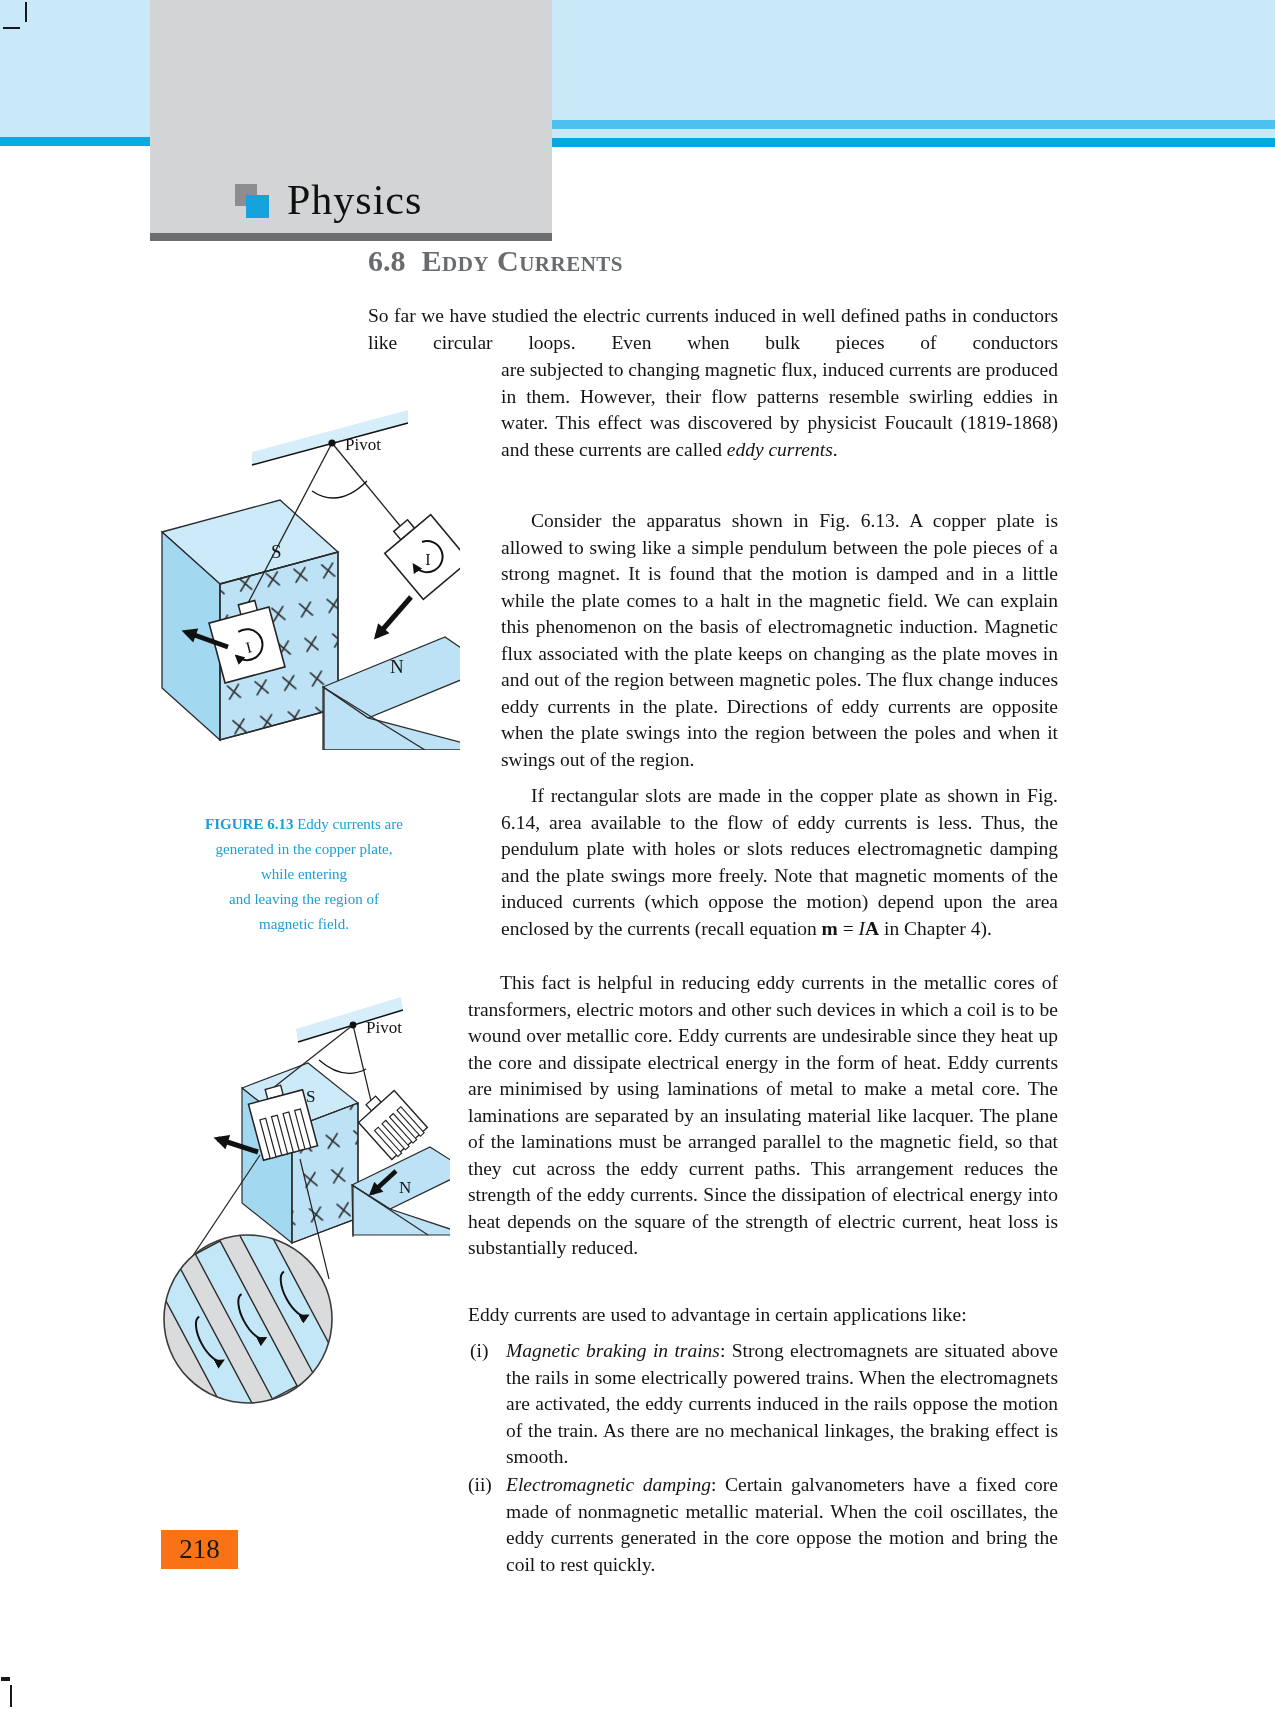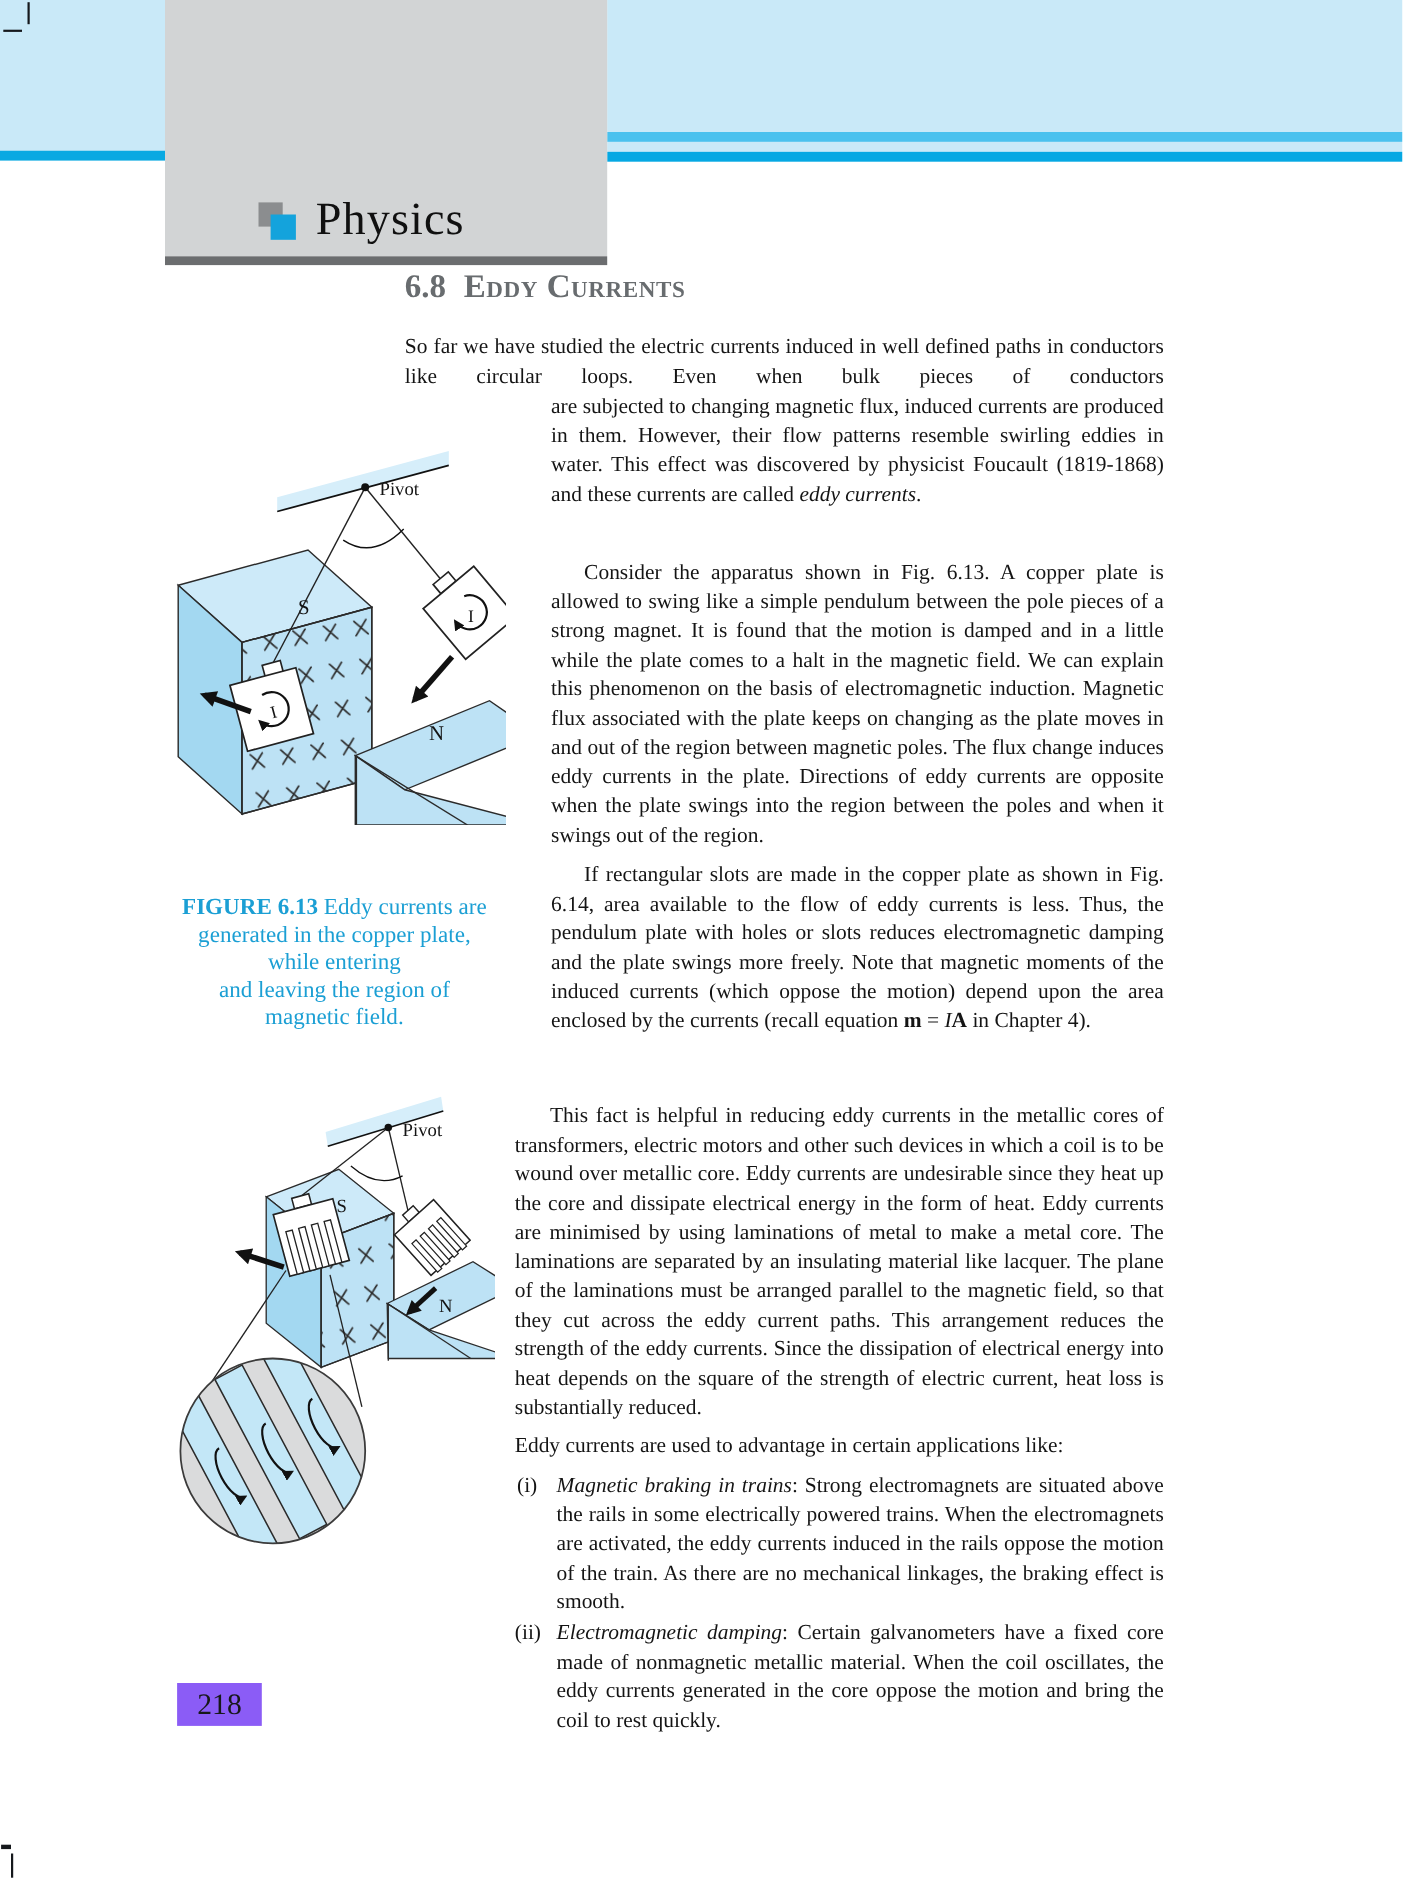--- a/index.html
+++ b/index.html
@@ -31,37 +31,37 @@
   .heading{left:368px;top:244px;font-weight:bold;color:#686c6f;font-size:30px;white-space:nowrap;}
   .heading .num{margin-right:16px;}
   .heading .title{font-variant:small-caps;letter-spacing:0.5px;}
 
   
   .bt{font-size:19.5px;line-height:26.5px;text-align:justify;color:#141414;}
   .p1a{left:368px;top:303px;width:690px;text-align-last:justify;}
   .p1b{left:501px;top:357px;width:557px;}
   .p2{left:501px;top:508px;width:557px;text-indent:30px;}
   .p3{left:501px;top:783px;width:557px;text-indent:30px;}
-  .p4{left:468px;top:1002px;width:590px;text-indent:32px;}
+  .p4{left:468px;top:970px;width:590px;text-indent:32px;}
   .p5{left:468px;top:1302px;width:590px;text-align:left;}
   .li{box-sizing:border-box;padding-left:38px;}
   .li1{left:468px;top:1338px;width:590px;}
   .li2{left:468px;top:1472px;width:590px;}
   .li .marker{position:absolute;left:2px;top:0;}
   .li2 .marker{left:0;}
 
   
-  .caption{color:#1b9fd4;font-size:21px;line-height:25px;text-align:center;}
+  .caption{color:#1b9fd4;font-size:15px;line-height:25px;text-align:center;}
   .cap13{left:146px;top:812px;width:316px;}
   .cap14{left:146px;top:1421px;width:312px;}
   .cap-line{display:block;}
   .caption b{font-weight:bold;}
 
   
-  .pagebox{left:161px;top:1530px;width:77px;height:39px;background:#8b5cf6;
+  .pagebox{left:161px;top:1530px;width:77px;height:39px;background:#f97316;
            font-size:27px;line-height:39px;text-align:center;color:#17181a;}
 
   svg text{font-family:"Liberation Serif","DejaVu Serif",serif;fill:#141414;}
   .figsvg{position:absolute;}
 </style>
 </head>
 <body>
 
 <div class="page">
 

